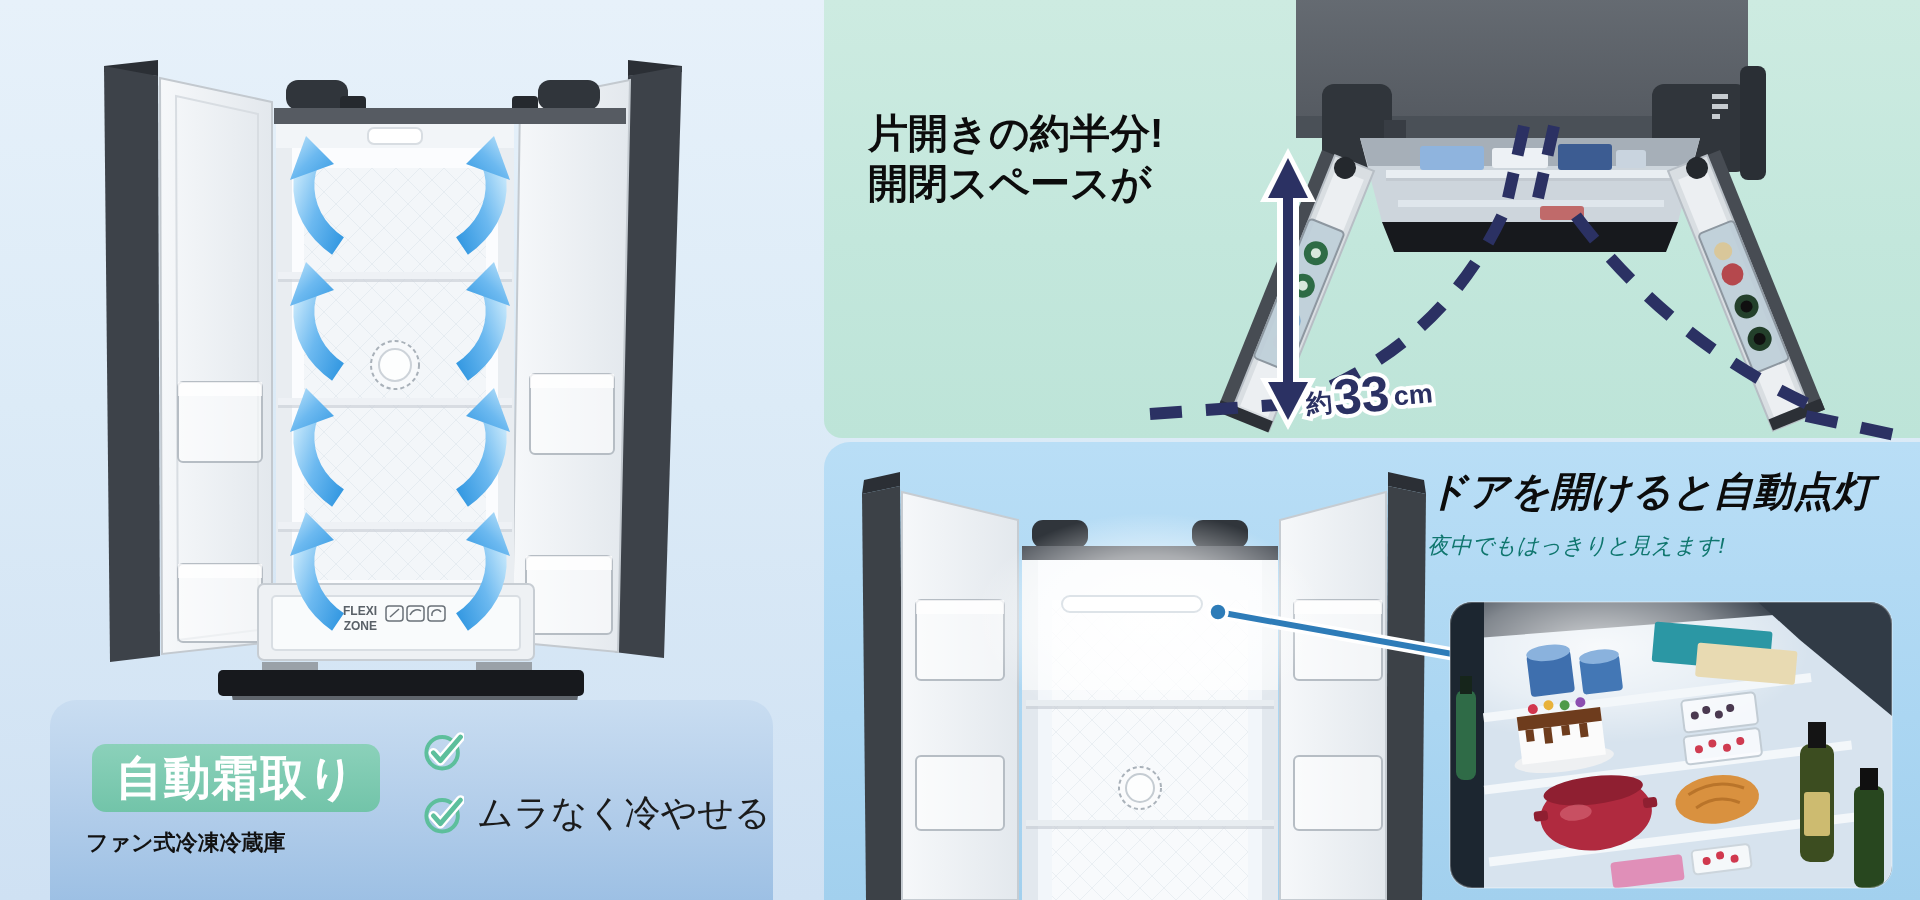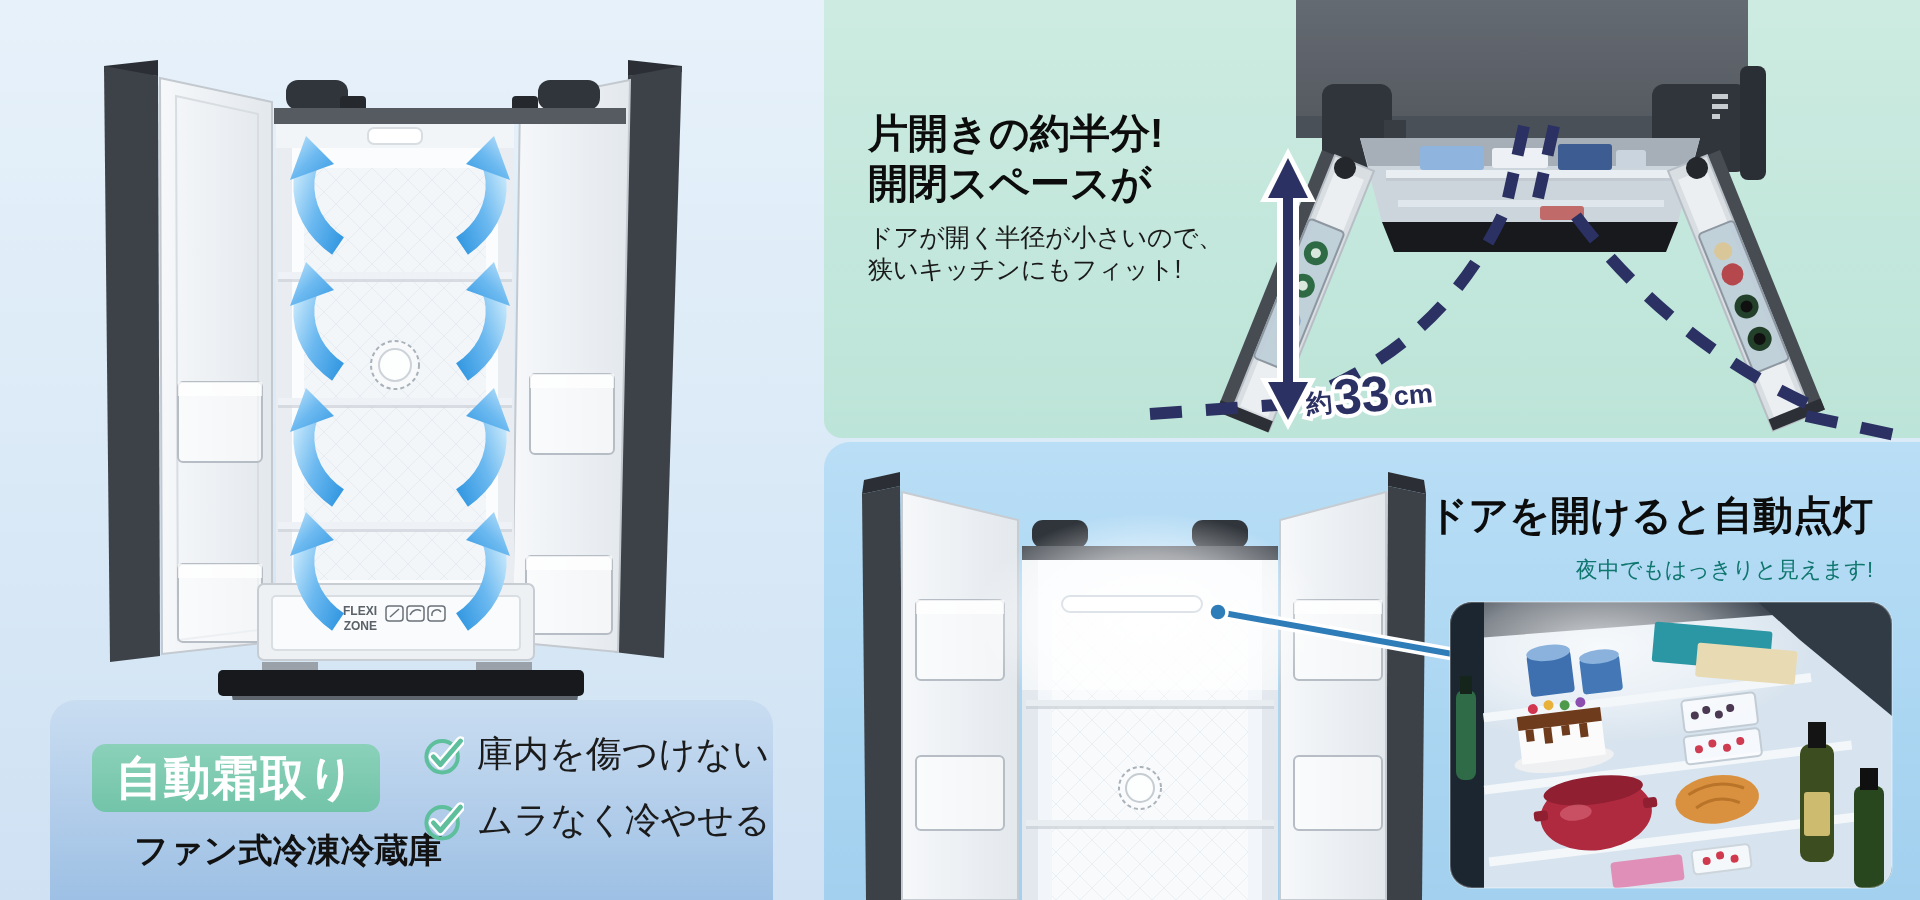--- a/index.html
+++ b/index.html
@@ -27,36 +27,36 @@
     border-radius:26px 26px 0 0;
     z-index:3;
   }
   .badge{
     position:absolute;left:42px;top:44px;width:288px;height:68px;
     background:linear-gradient(180deg,#8bd1ba 0%,#72c4a9 100%);
     border-radius:14px;color:#ffffff;font-size:47px;font-weight:bold;
     display:flex;align-items:center;justify-content:center;letter-spacing:1px;
   }
   .fan-subtitle{
-    position:absolute;left:36px;top:128px;font-size:34px;font-weight:bold;color:#121212;
-    letter-spacing:0px;white-space:nowrap;margin-left:48px;
+    position:absolute;left:36px;top:128px;font-size:22px;font-weight:bold;color:#121212;
+    letter-spacing:0px;white-space:nowrap;
   }
   .checklist{
     position:absolute;left:372px;top:30px;margin:0;padding:0;list-style:none;
     display:flex;flex-direction:column;gap:17px;
   }
   .checklist li{display:flex;align-items:center;gap:13px;}
   .checklist .txt{font-size:36px;color:#1b1b1b;white-space:nowrap;}
   .chk{width:42px;height:42px;flex:0 0 42px;}
   
   .tr-text{left:868px;top:108px;z-index:3;}
   .tr-heading{font-size:40px;line-height:50px;font-weight:bold;color:#0c0c0c;white-space:nowrap;}
   .tr-sub{margin-top:13px;font-size:25px;line-height:32px;color:#1a1a1a;white-space:nowrap;}
   
-  .br-text{right:47px;top:488px;text-align:right;z-index:3;}
+  .br-text{right:47px;top:464px;z-index:3;font-style:italic;}
   .br-heading{font-size:40px;font-weight:bold;color:#0c0c0c;white-space:nowrap;}
   .br-sub{margin-top:12px;font-size:22px;color:#0f766e;white-space:nowrap;}
   .art{left:0;top:0;width:1920px;height:900px;z-index:2;pointer-events:none;}
   .mlabel{font-weight:bold;fill:#2b3163;stroke:#ffffff;stroke-width:8px;paint-order:stroke;}
 </style>
 </head>
 <body>
 
 <div class="abs mint-panel"></div>
 <div class="abs blue-panel"></div>
@@ -382,40 +382,35 @@
 <div class="abs feature-panel">
   <div class="badge">自動霜取り</div>
   <div class="fan-subtitle">ファン式冷凍冷蔵庫</div>
   <ul class="checklist">
     <li>
       <svg class="chk" viewBox="0 0 48 48">
         <circle cx="23" cy="26" r="18" fill="none" stroke="#5dbf9c" stroke-width="4.5"></circle>
         <path d="M13,26 L21,35 L44,8" fill="none" stroke="#ffffff" stroke-width="11" stroke-linecap="round" stroke-linejoin="round"></path>
         <path d="M13,26 L21,35 L44,8" fill="none" stroke="#5dbf9c" stroke-width="5.5" stroke-linecap="round" stroke-linejoin="round"></path>
       </svg>
-      <span class="txt">庫内を傷つけない</span>
     </li>
     <li>
       <svg class="chk" viewBox="0 0 48 48">
         <circle cx="23" cy="26" r="18" fill="none" stroke="#5dbf9c" stroke-width="4.5"></circle>
         <path d="M13,26 L21,35 L44,8" fill="none" stroke="#ffffff" stroke-width="11" stroke-linecap="round" stroke-linejoin="round"></path>
         <path d="M13,26 L21,35 L44,8" fill="none" stroke="#5dbf9c" stroke-width="5.5" stroke-linecap="round" stroke-linejoin="round"></path>
       </svg>
       <span class="txt">ムラなく冷やせる</span>
     </li>
   </ul>
 </div>
 
 <div class="abs tr-text">
   <div class="tr-heading">
     <div>片開きの約半分!</div>
     <div>開閉スペースが</div>
   </div>
-  <div class="tr-sub">
-    <div>ドアが開く半径が小さいので、</div>
-    <div>狭いキッチンにもフィット!</div>
-  </div>
 </div>
 
 <div class="abs br-text">
   <div class="br-heading">ドアを開けると自動点灯</div>
   <div class="br-sub">夜中でもはっきりと見えます!</div>
 </div>
 
 </body></html>

